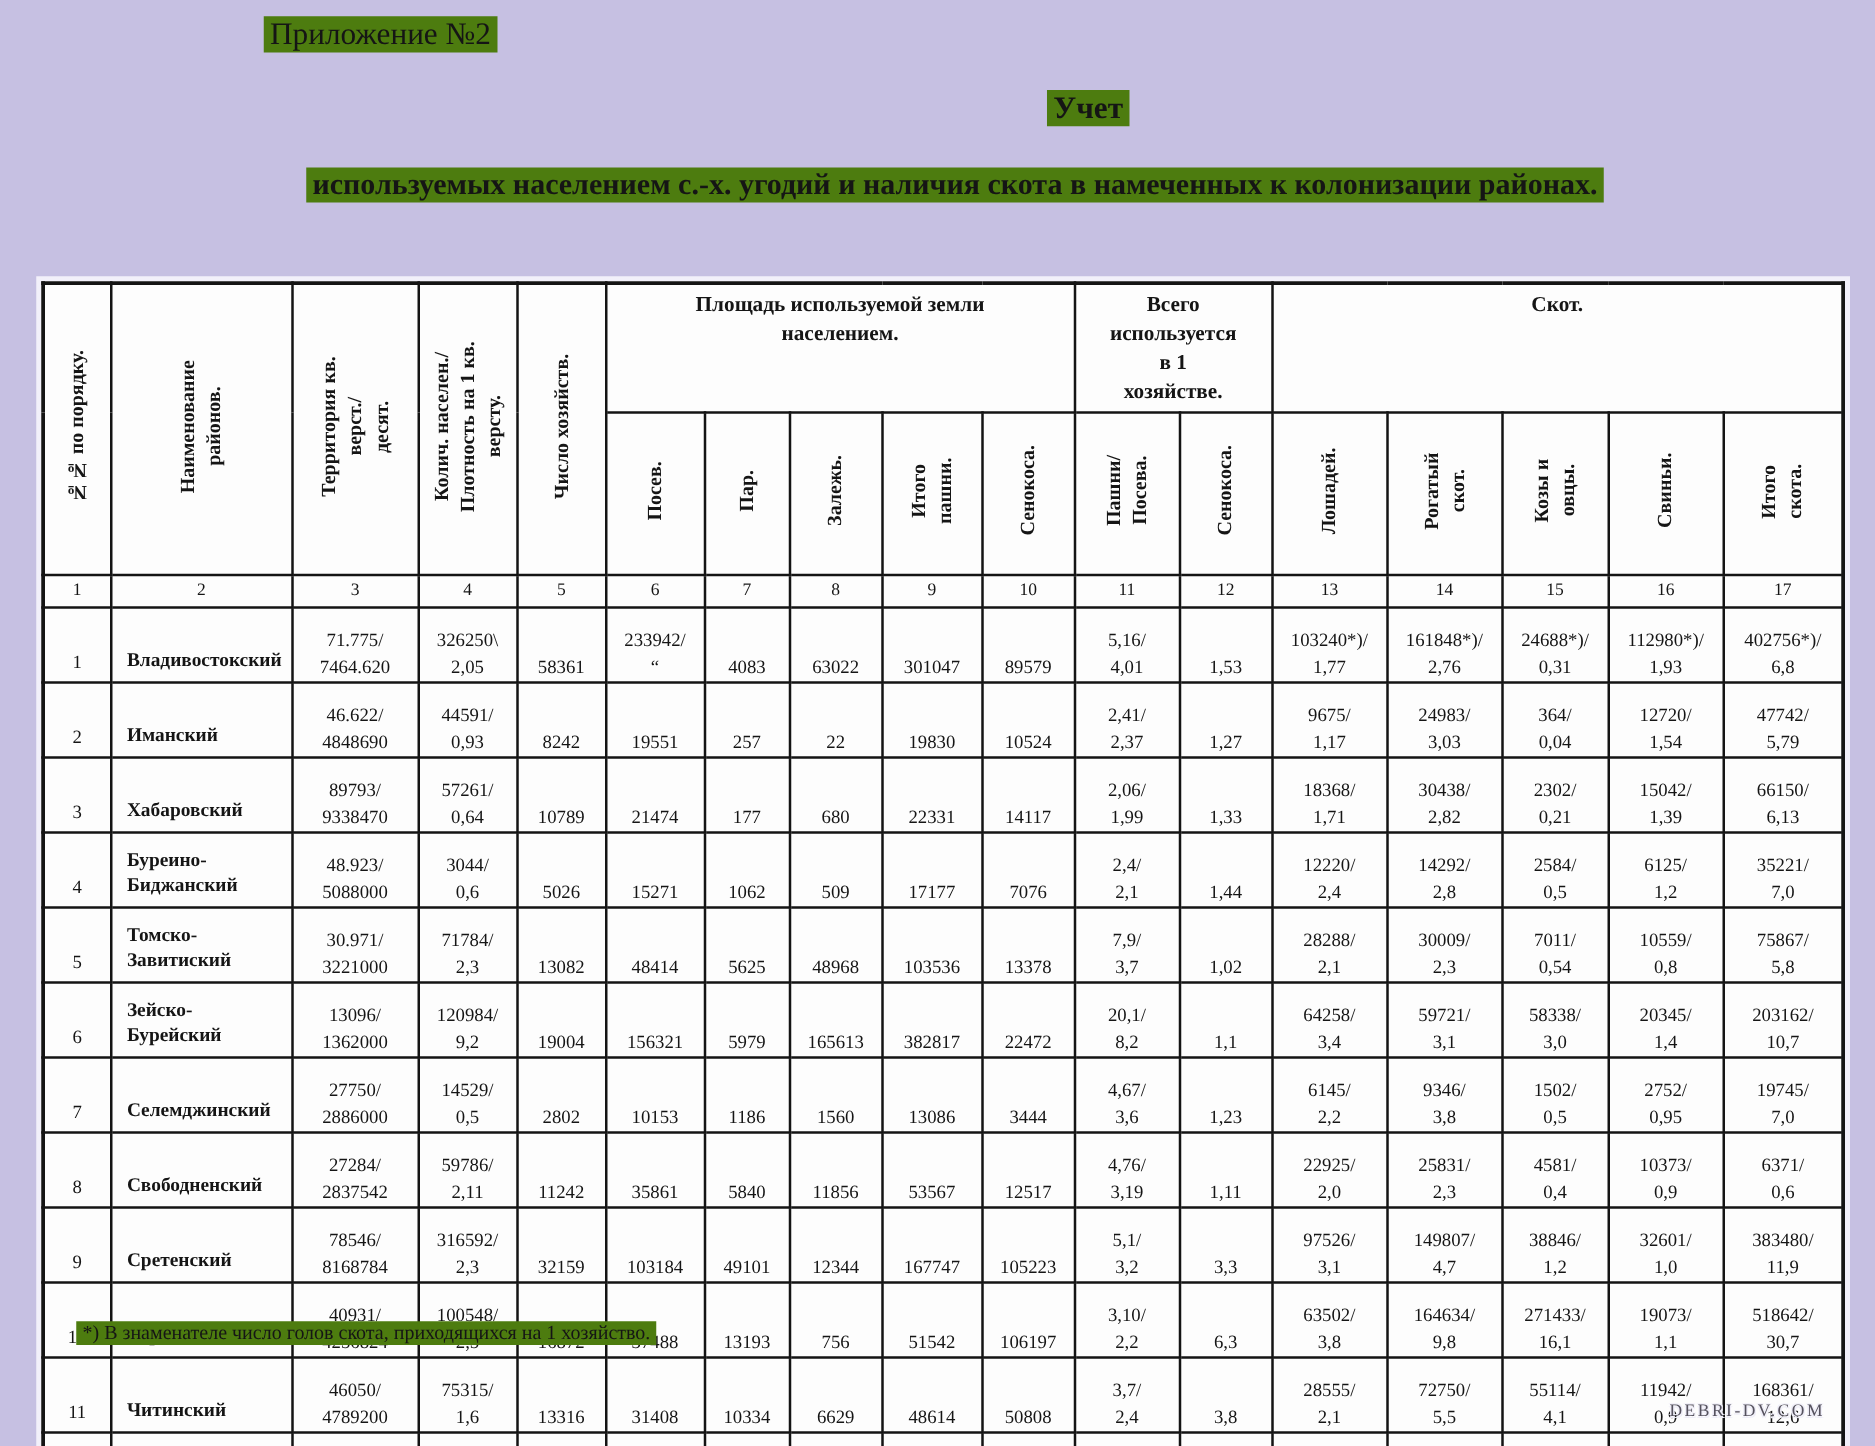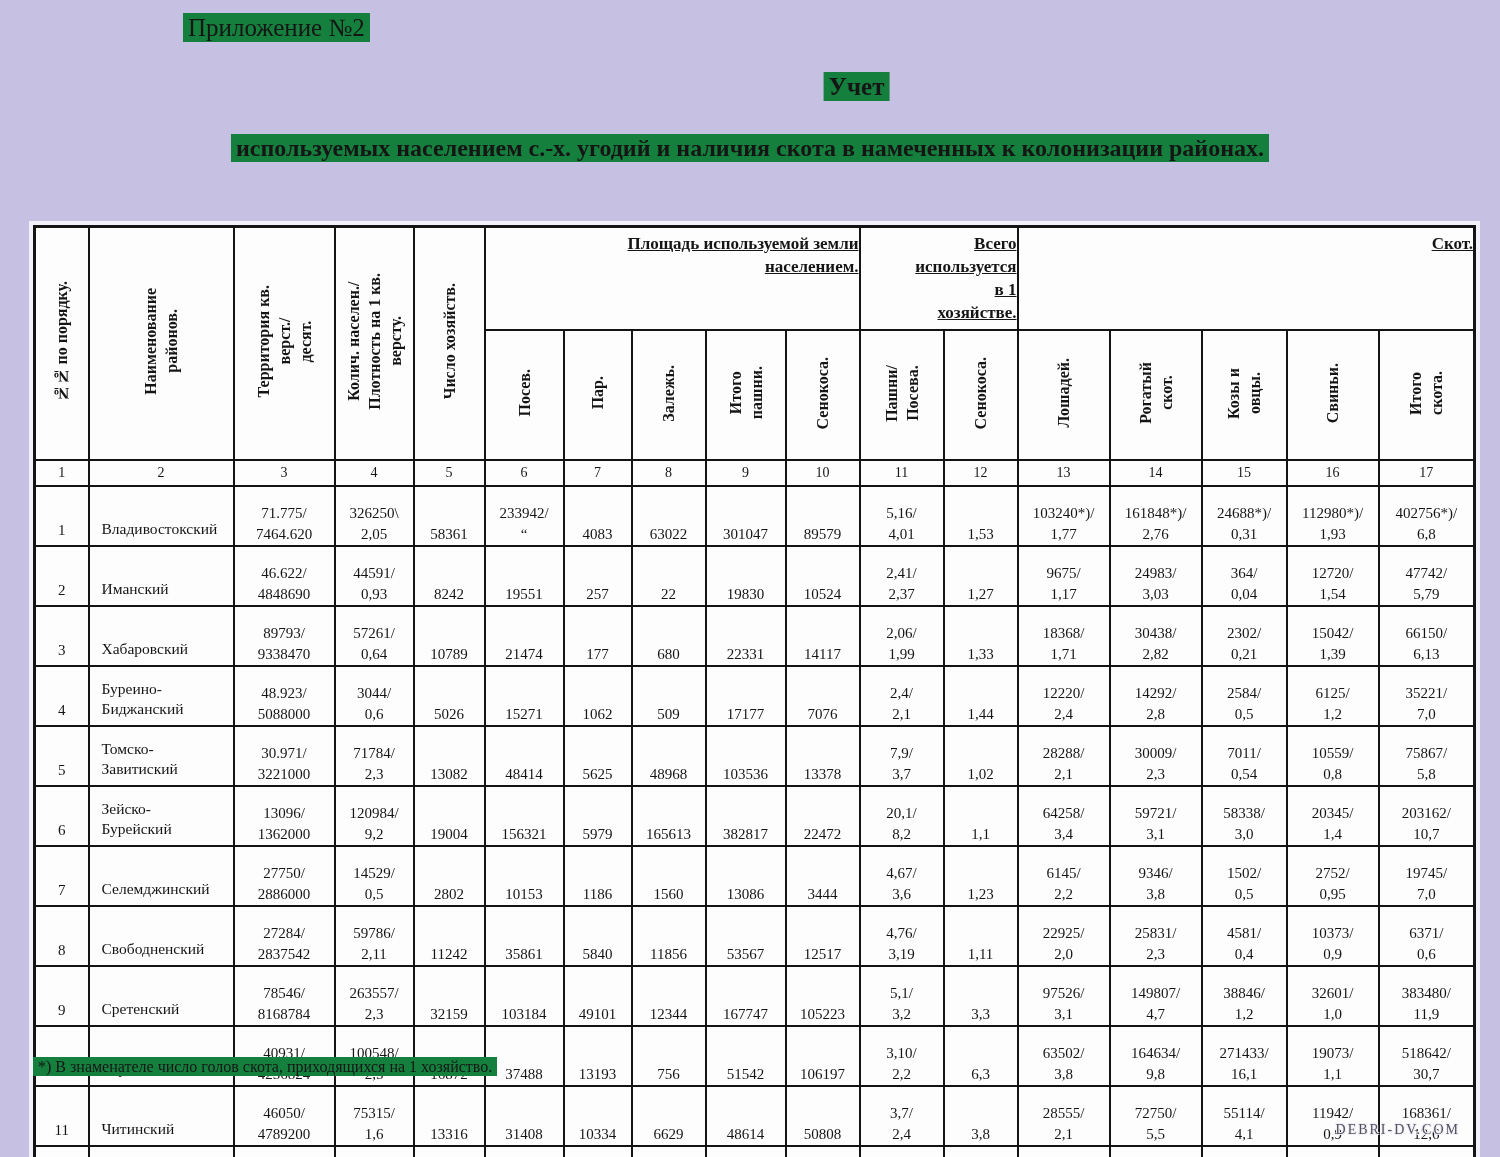--- a/index.html
+++ b/index.html
@@ -2,21 +2,21 @@
 <html><head>
 <meta charset="utf-8">
 <style>
   html,body{margin:0;padding:0;}
   body{
     width:1500px;height:1157px;position:relative;overflow:hidden;
     background:#c6c0e2;
     font-family:"Liberation Serif","DejaVu Serif",serif;
     color:#151515;
   }
-  .hl{background:#15803d;padding:1px 5px;box-decoration-break:clone;}
+  .hl{background:#4d7c0f;padding:1px 5px;box-decoration-break:clone;margin-left:28px;}
   .annotation{position:absolute;left:183px;top:14px;font-size:25px;}
   .doc-title{position:absolute;top:73px;left:50%;transform:translateX(-50%);margin-left:90px;font-size:25px;font-weight:bold;padding-left:33px;}
   .doc-subtitle{position:absolute;top:135px;left:0;width:1500px;text-align:center;font-size:24px;font-weight:bold;}
   .tbl-wrap{
     position:absolute;left:33px;top:225px;
     box-shadow:0 0 0 4px #f2f0fa;
     background:#fdfdfd;
   }
   table{border-collapse:collapse;table-layout:fixed;width:1440px;background:#fdfdfd;}
   th,td{border:2px solid #141414;padding:0;overflow:hidden;}
@@ -24,29 +24,29 @@
   .h-rot{vertical-align:middle;text-align:center;height:225px;}
   .r-sub th{height:128px;vertical-align:middle;text-align:center;}
   .rot{
     display:inline-block;
     writing-mode:vertical-rl;
     transform:rotate(180deg);
     white-space:pre-line;
     font-weight:bold;font-size:16px;line-height:21px;
   }
   .h-group{
-    vertical-align:top;text-align:right;
+    vertical-align:top;text-align:center;
     font-weight:bold;font-size:17px;line-height:23px;
-    white-space:pre-line;padding-top:4px;height:97px;text-decoration:underline;
+    white-space:pre-line;padding-top:4px;height:97px;
   }
   .r-nums td{height:24px;text-align:center;font-size:14px;font-weight:normal;}
   tbody td{height:52px;vertical-align:bottom;text-align:center;font-size:15px;}
   tbody td .ln{line-height:20px;min-height:20px;padding-bottom:1px;}
   td.c-num{padding-bottom:6px;}
-  td.c-name{text-align:left;padding:0 4px 6px 12px;white-space:pre-line;line-height:20px;font-size:15.5px;}
+  td.c-name{text-align:left;padding:0 4px 6px 12px;white-space:pre-line;line-height:20px;font-size:15.5px;font-weight:bold;}
   tr.total td.c-name{font-weight:bold;}
   .footnote{position:absolute;left:33px;top:1058px;font-size:16px;}
   .watermark{
     position:absolute;right:40px;top:1122px;
     font-family:Liberation Serif, serif;
     font-size:14px;letter-spacing:2px;color:#55525e;
     text-shadow:-1px -1px 0 #efeef8,1px -1px 0 #efeef8,-1px 1px 0 #efeef8,1px 1px 0 #efeef8;
   }
 </style>
 </head>
@@ -653,21 +653,21 @@
           </td>
         </tr>
         <tr>
           <td class="c-num">9</td>
           <td class="c-name">Сретенский</td>
           <td class="c-val">
             <div class="ln">78546/</div>
             <div class="ln">8168784</div>
           </td>
           <td class="c-val">
-            <div class="ln">263557/</div>
+            <div class="ln">316592/</div>
             <div class="ln">2,3</div>
           </td>
           <td class="c-val">
             <div class="ln"></div>
             <div class="ln">32159</div>
           </td>
           <td class="c-val">
             <div class="ln"></div>
             <div class="ln">103184</div>
           </td>

